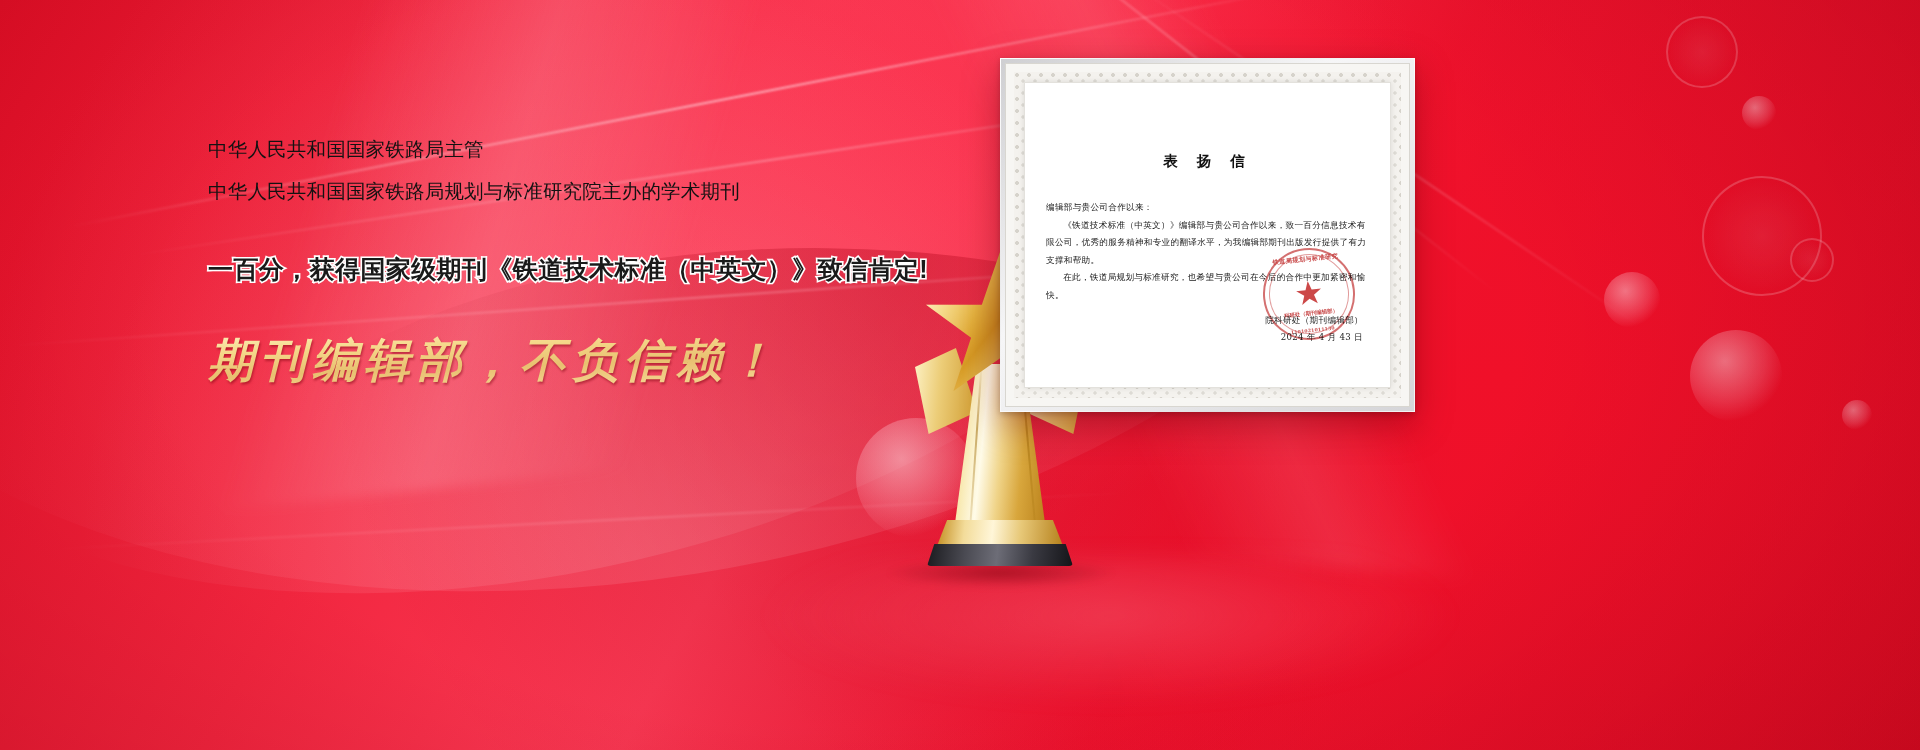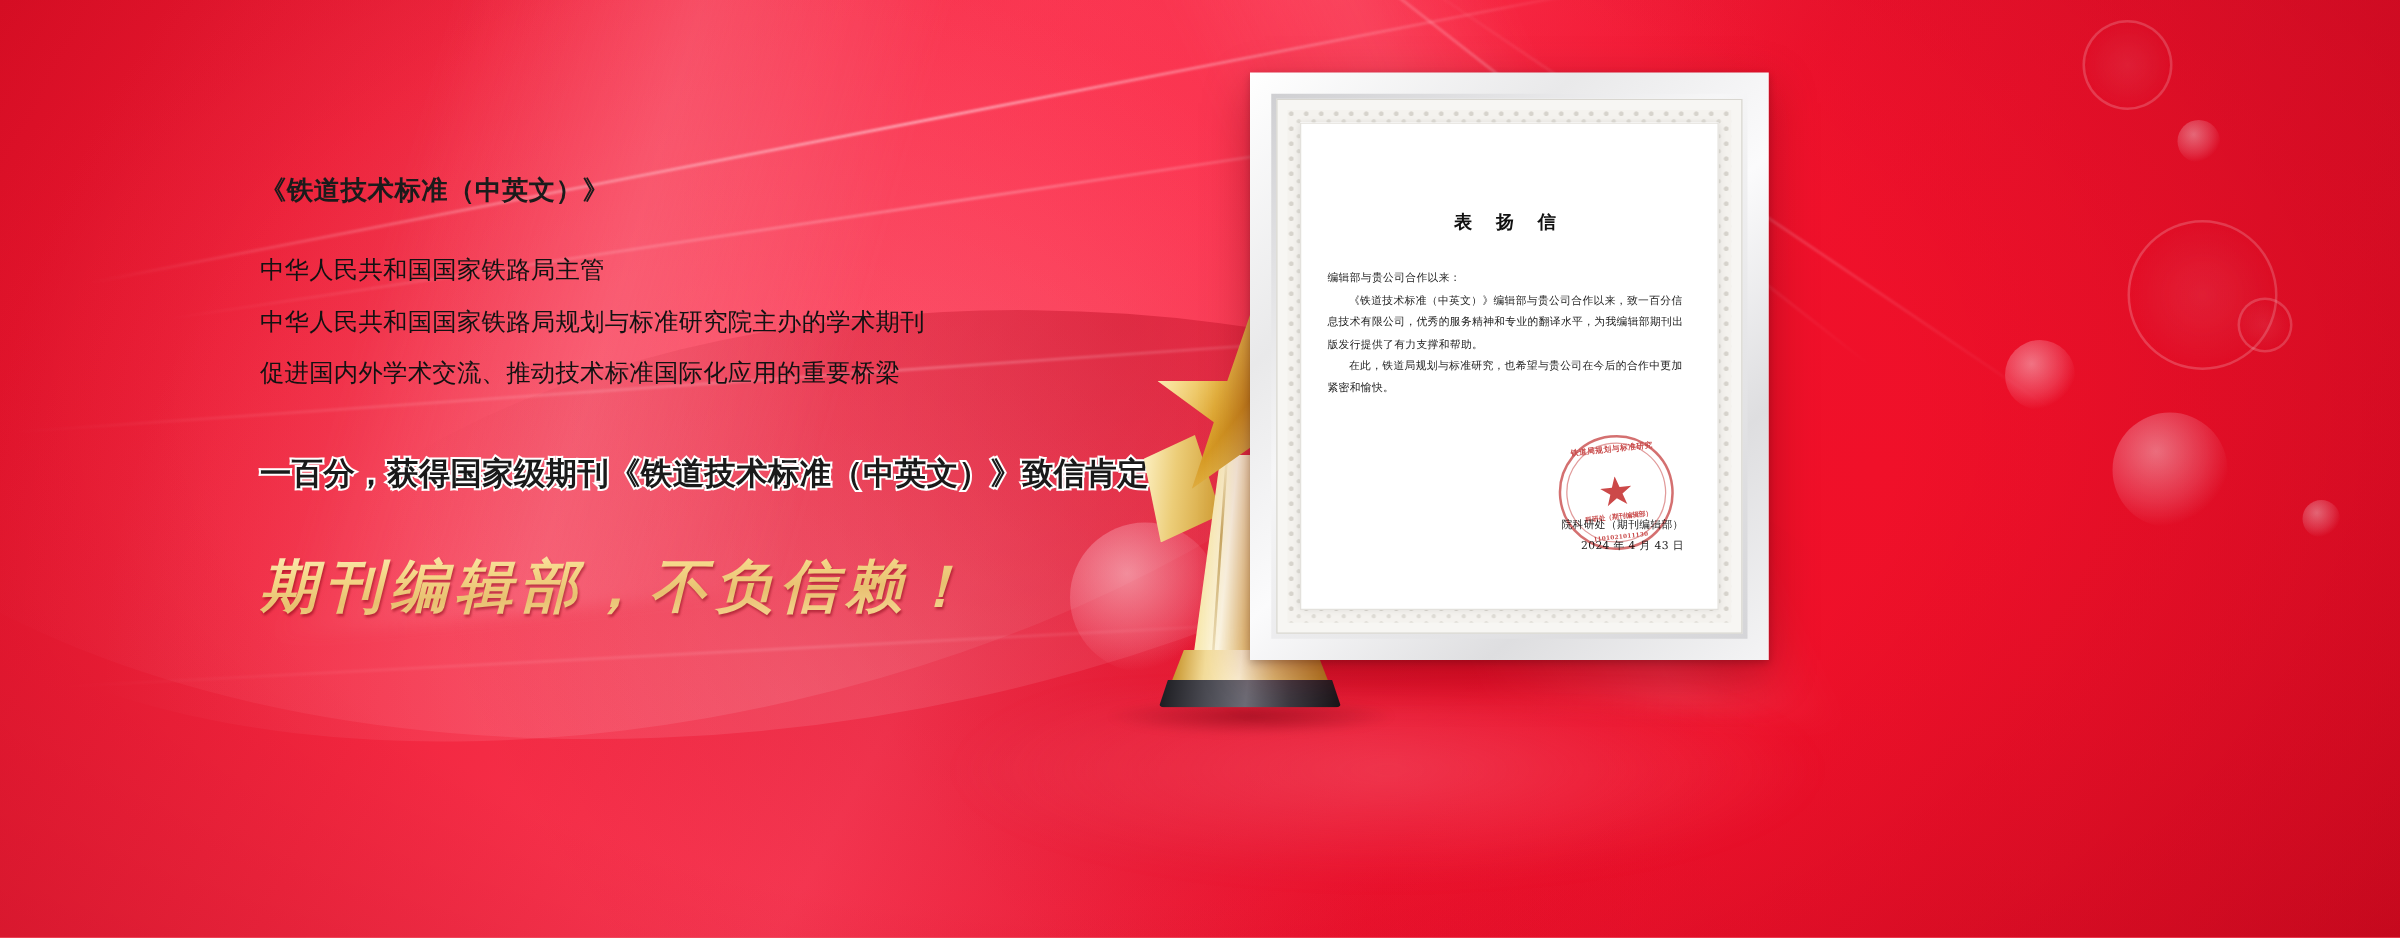--- a/index.html
+++ b/index.html
@@ -170,24 +170,24 @@
     border-radius:0 0 4px 4px;
   }
   .tr-shadow {
     position:absolute; left:-20px; top:306px; width:232px; height:30px;
     background:radial-gradient(ellipse at 50% 50%, rgba(110,0,12,.48) 0%, rgba(110,0,12,0) 70%);
     filter:blur(3px);
   }
 
   
   #certificate {
-    position:absolute; left:1000px; top:58px; width:415px; height:470px;
+    position:absolute; left:1000px; top:58px; width:415px; height:354px;
     background:linear-gradient(138deg,#ffffff 0%,#e9e9ea 28%,#fbfbfc 52%,#dedee0 76%,#f4f4f5 100%);
     box-shadow:0 12px 34px rgba(110,0,12,.42), 0 2px 6px rgba(0,0,0,.22);
-    padding:17px;
+    padding:1px;
   }
   .frame-inner-bevel {
     width:100%; height:100%;
     background:linear-gradient(140deg,#cfcfd2 0%,#f6f6f7 40%,#d5d5d8 100%);
     padding:4px;
   }
   .frame-mat {
     width:100%; height:100%;
     background:#f7f6f3;
     padding:9px;
@@ -280,25 +280,23 @@
     <div class="bokeh bk-fill bk4"></div>
     <div class="bokeh bk-fill bk5"></div>
     <div class="bokeh bk-ring bk6"></div>
     <div class="bokeh bk-fill bk7"></div>
     <div class="bokeh bk-fill bk8"></div>
     <div class="floor-glow"></div>
     <div class="vignette"></div>
   </div>
 
   <div id="copy">
-    <div class="journal-title">《铁道技术标准（中英文）》</div>
 
     <div class="desc-line">中华人民共和国国家铁路局主管</div>
     <div class="desc-line">中华人民共和国国家铁路局规划与标准研究院主办的学术期刊</div>
-    <div class="desc-line">促进国内外学术交流、推动技术标准国际化应用的重要桥梁</div>
 
     <div class="headline">一百分，获得国家级期刊《铁道技术标准（中英文）》致信肯定!</div>
 
     <div class="calligraphy">期刊编辑部，不负信赖！</div>
   </div>
 
   <div id="trophy">
     <div class="tr-shadow"></div>
     <div class="tr-wingL"></div>
     <div class="tr-wingR"></div>

